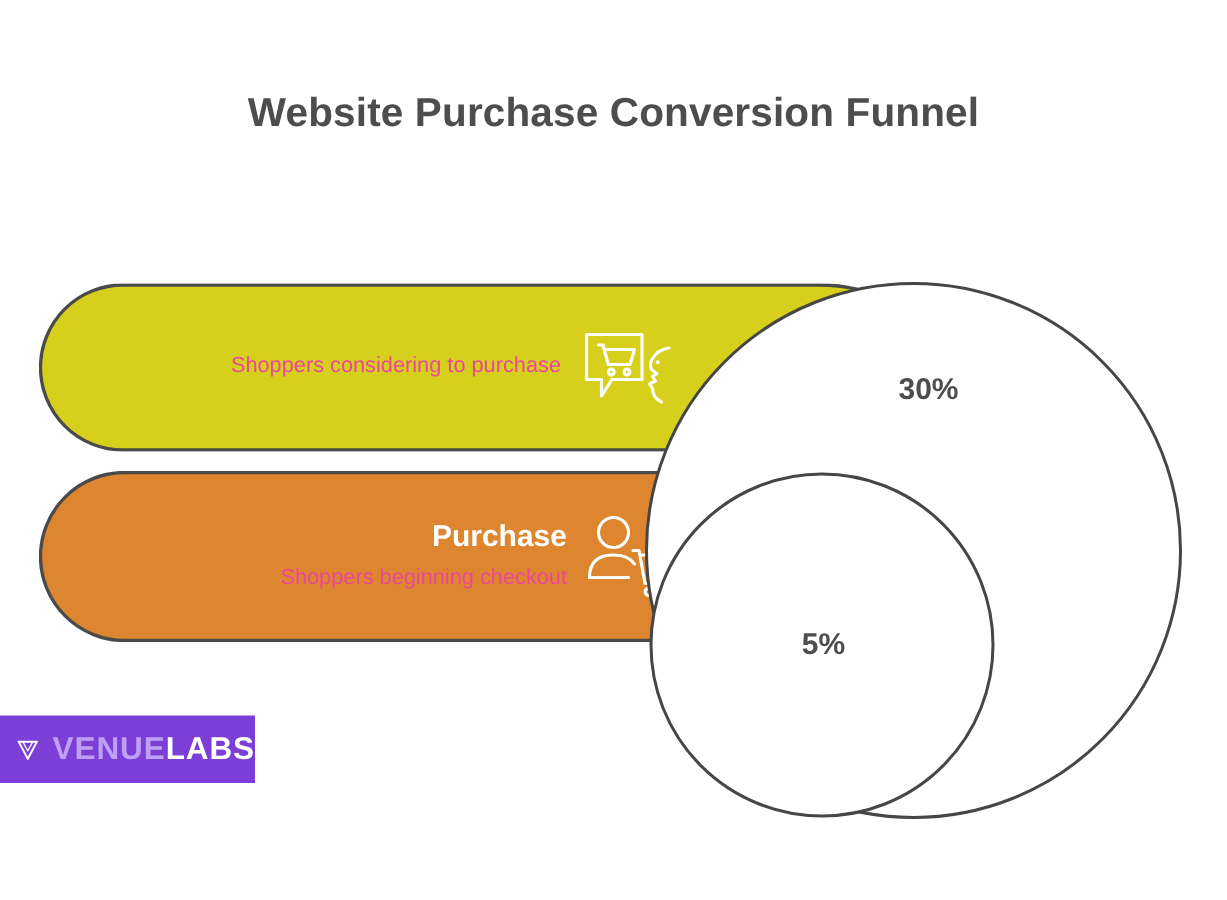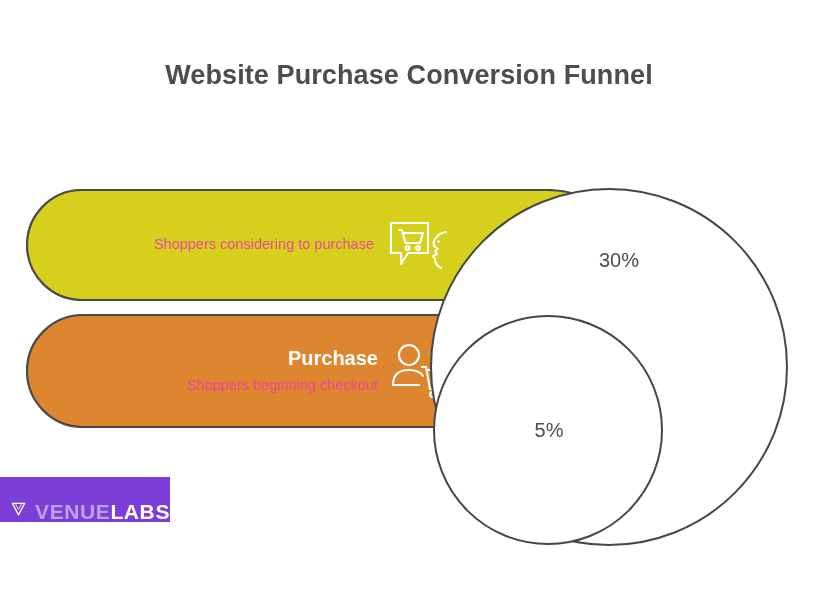--- a/index.html
+++ b/index.html
@@ -84,36 +84,36 @@
     position: absolute;
     border-radius: 50%;
     background: #ffffff;
     border: 2px solid #464646;
     box-sizing: border-box;
   }
   .measure-value {
     position: absolute;
     color: #4d4d4d;
     font-size: 20px;
-    font-weight: normal;
+    font-weight: bold;
     white-space: nowrap;
     text-align: center;
   }
 
   
   #brand-logo {
     position: absolute;
     left: 0;
     top: 477px;
     width: 170px;
     height: 45px;
     background: #7b3ed6;
     display: flex;
     flex-direction: row;
-    align-items: flex-end;
+    align-items: center;
     gap: 9px;
     padding-left: 11px;
     box-sizing: border-box;
   }
   #brand-wordmark {
     font-size: 21px;
     font-weight: bold;
     letter-spacing: 0.6px;
     line-height: 1;
     white-space: nowrap;

